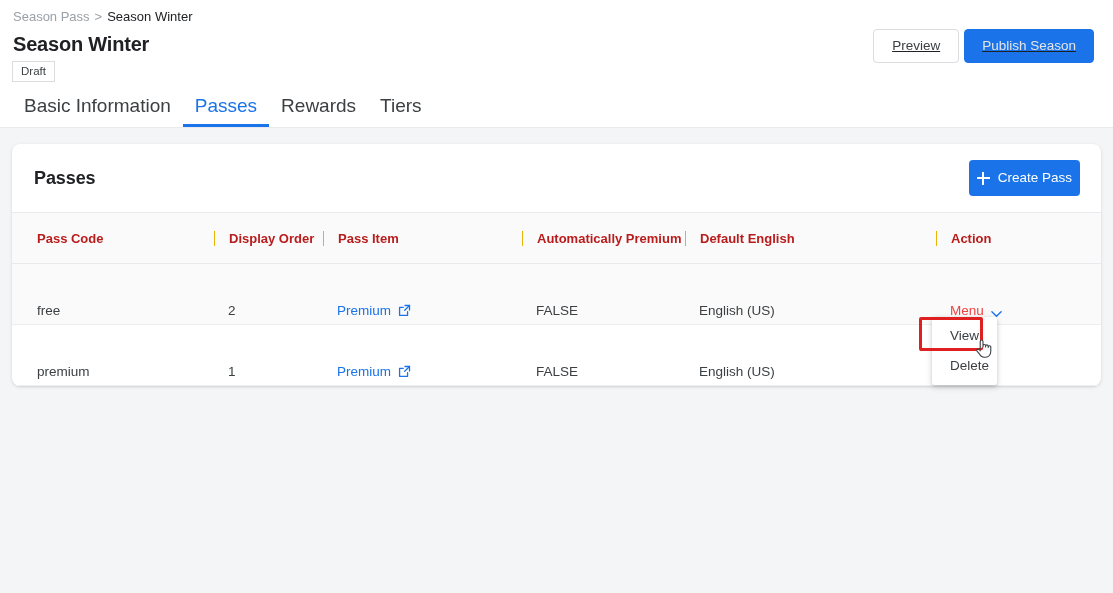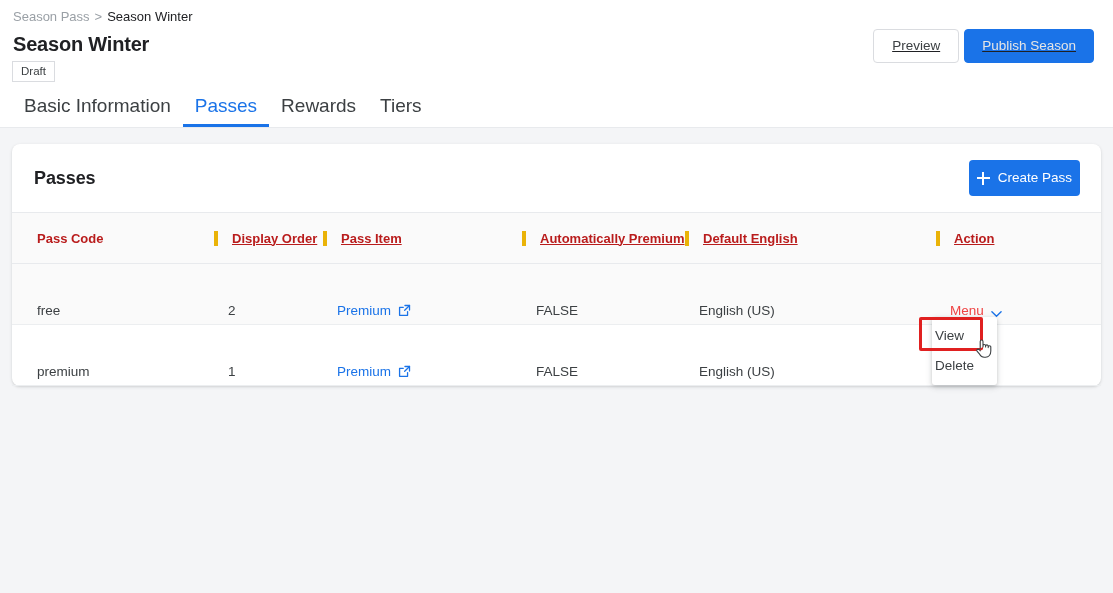--- a/index.html
+++ b/index.html
@@ -199,22 +199,21 @@
     height: 51px;
     box-sizing: border-box;
     position: relative;
     vertical-align: middle;
   }
   table.passes th .th-inner {
     display: block;
     padding-left: 14px;
   }
   table.passes th.divided .th-inner {
-    border-left: 4px solid #eab308;
-    text-decoration: underline;
+    border-left: 1px solid #eab308;
   }
   table.passes th:first-child .th-inner {
     padding-left: 25px;
   }
 
   table.passes td {
     color: #3c4043;
     padding: 0;
     height: 60px;
     vertical-align: middle;
@@ -269,21 +268,21 @@
     width: 65px;
     background: #ffffff;
     border-radius: 3px;
     box-shadow: 0 2px 6px rgba(60,64,67,0.22), 0 1px 3px rgba(60,64,67,0.12);
     padding: 4px 0;
     z-index: 30;
   }
   .dropdown-item {
     font-size: 13.5px;
     color: #3c4043;
-    padding: 7px 0 7px 3px;
+    padding: 7px 0 7px 18px;
     cursor: pointer;
     line-height: 16px;
     white-space: nowrap;
   }
 
   
   .anno-box {
     position: absolute;
     left: 919px;
     top: 317px;

